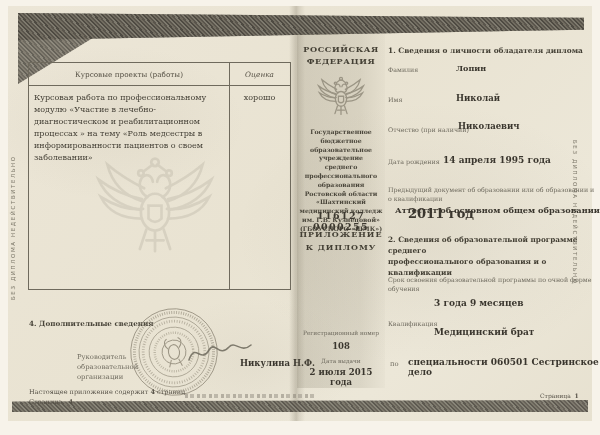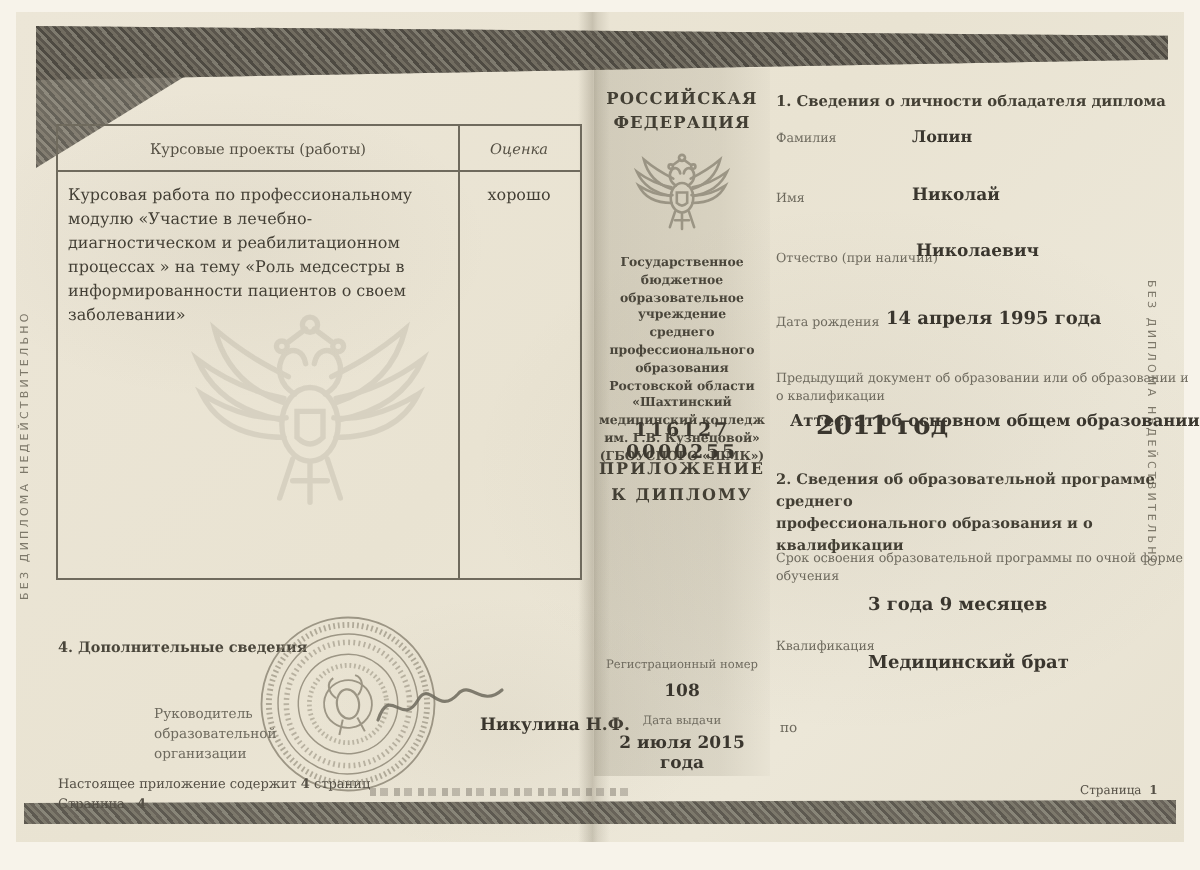--- a/index.html
+++ b/index.html
@@ -198,19 +198,20 @@
 профессионального образования и о квалификации</div>
 
   <div class="abs lbl pre" style="left:388px; top:275px; line-height:1.5;">Срок освоения образовательной программы по очной форме
 обучения</div>
   <div class="abs val" style="left:434px; top:298px; font-size:9px;">3 года 9 месяцев</div>
 
   <div class="abs lbl" style="left:388px; top:320px;">Квалификация</div>
   <div class="abs val" style="left:434px; top:327px; font-size:9px;">Медицинский брат</div>
 
   <div class="abs lbl" style="left:390px; top:360px; font-size:6.8px;">по</div>
+  <div class="abs val" style="left:408px; top:357px; font-size:9px;">специальности  060501   Сестринское   дело</div>
 
   <div class="abs finetext" style="left:540px; top:392px; font-size:6px;">
     <span>Страница</span>&nbsp;
     <b>1</b>
   </div>
 
 </div>
 
 </body></html>

